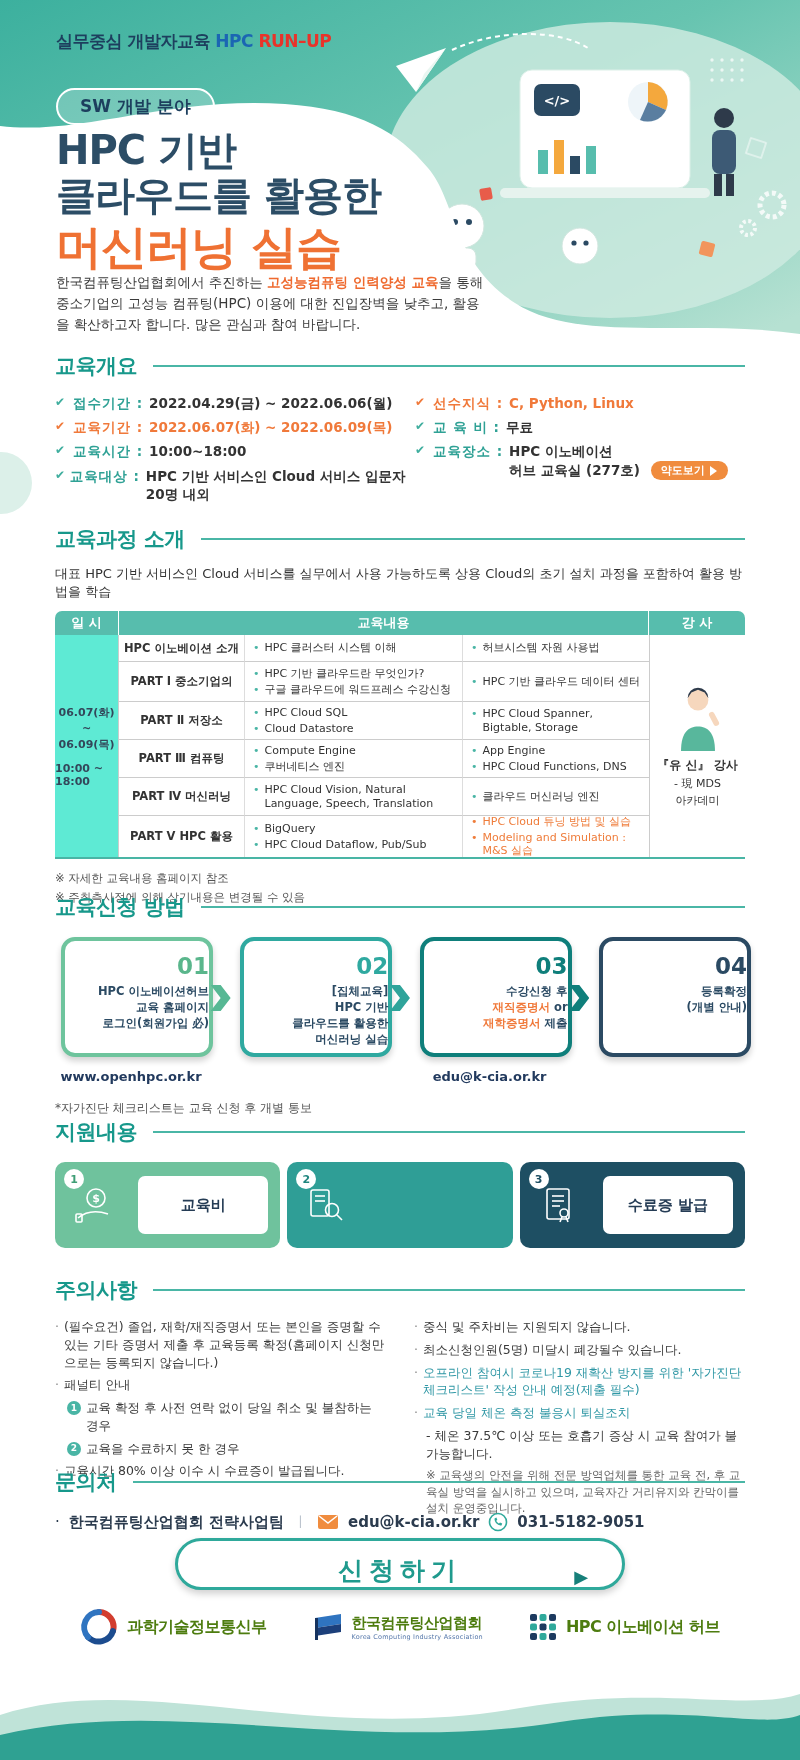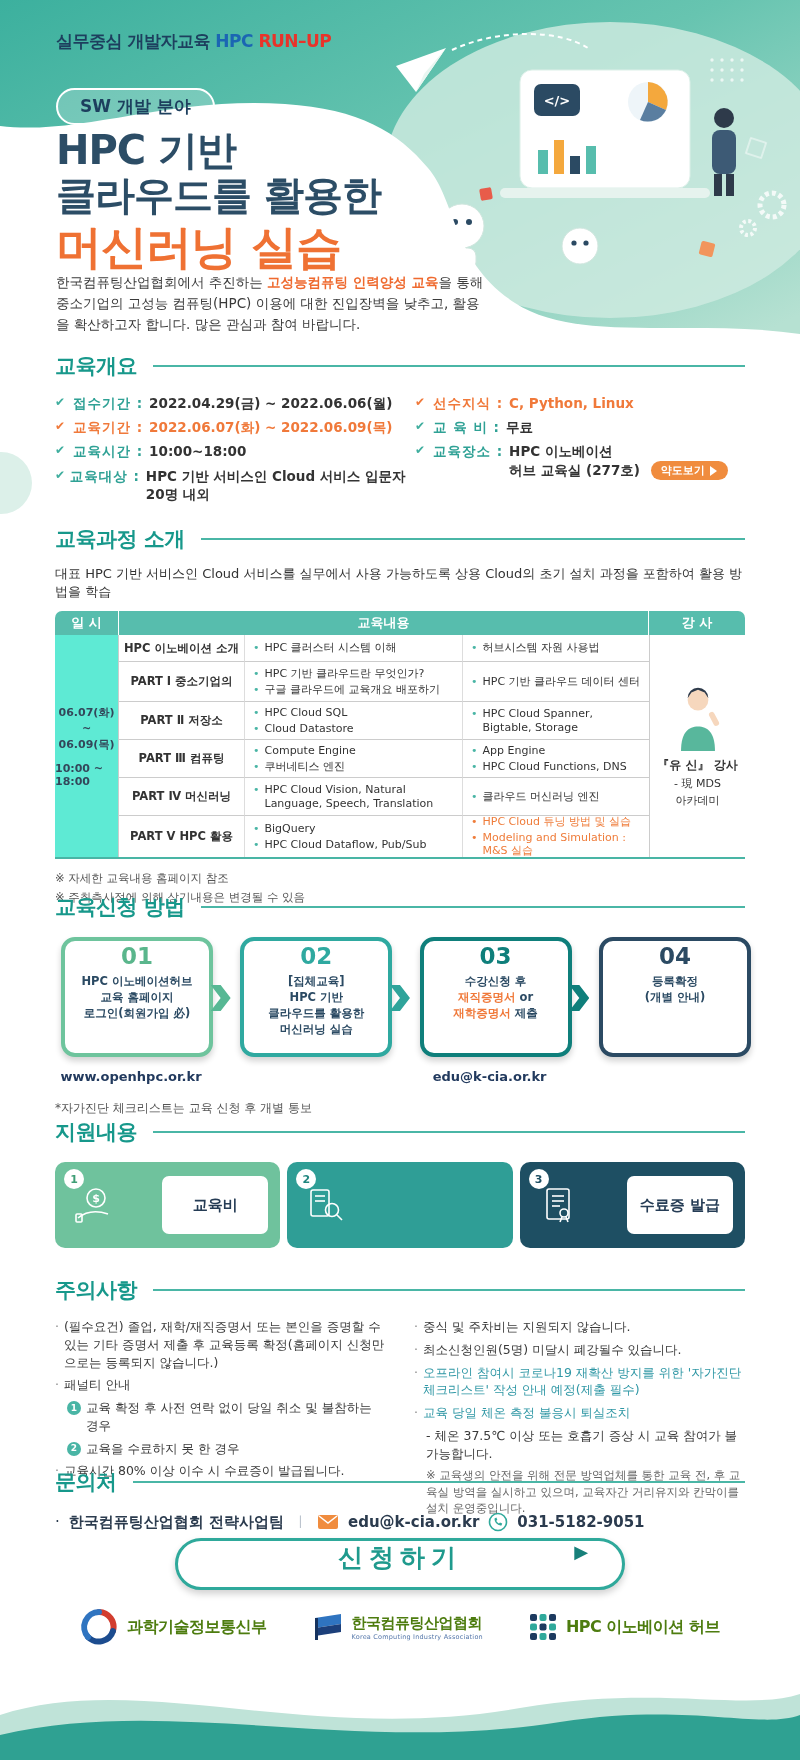--- a/index.html
+++ b/index.html
@@ -64,42 +64,42 @@
   .bt { border-top:1px solid #ccc; }
   .b { display:flex; gap:5px; font-size:11px; color:#333; line-height:1.25; }
   .b .d { color:#49b5a5; }
   .b.o, .b.o .d { color:#ef7c3a; }
   .notes { margin-top:12px; display:flex; flex-direction:column; gap:4px; font-size:11.5px; color:#555; }
 
   
   .steps { display:flex; margin-top:16px; align-items:flex-start; justify-content:space-between; }
   .stepcol { width:152px; display:flex; flex-direction:column; align-items:center; }
   .stepbox { width:152px; height:120px; background:#fff; border-radius:14px; border:4px solid; 
-             box-shadow:0 4px 6px rgba(0,0,0,0.18); display:flex; flex-direction:column; align-items:center; padding-top:2px;margin-left:12px; }
+             box-shadow:0 4px 6px rgba(0,0,0,0.18); display:flex; flex-direction:column; align-items:flex-end; padding-top:12px;margin-left:12px; }
   .stepnum { font-size:23px; font-weight:700; margin-bottom:4px; }
   .stepline { font-size:11.5px; font-weight:700; color:#2b4a63; line-height:1.4; text-align:center; }
   .stepline .hl { color:#f0793a; }
   .s1 { border-color:#6ec49d; } .s1 .stepnum { color:#5ab68c; }
   .s2 { border-color:#2fa9a0; } .s2 .stepnum { color:#2fa9a0; }
   .s3 { border-color:#0f7f7b; } .s3 .stepnum { color:#0f7f7b; }
   .s4 { border-color:#2b4a63; } .s4 .stepnum { color:#2b4a63; }
   .steplink { margin-top:12px; font-size:13px; font-weight:800; color:#223a5e; cursor:pointer; }
   .chev { width:20px; height:26px; margin-top:48px;
           clip-path:polygon(0 0,50% 0,100% 50%,50% 100%,0 100%,50% 50%); }
   .apply-note { margin-top:16px; font-size:12px; color:#555; }
 
   
   .cards { display:flex; gap:7px; margin-top:16px; }
   .card { flex:1; height:86px; border-radius:10px; position:relative; display:flex; align-items:center; }
   .card.c1 { background:#6fc29d; } .card.c2 { background:#2f9e96; } .card.c3 { background:#1e4f63; }
   .card-num { position:absolute; top:7px; left:9px; width:20px; height:20px; border-radius:50%; background:#fff;
               display:flex; align-items:center; justify-content:center; font-size:11px; font-weight:800; }
   .c1 .card-num { color:#3f9e76; } .c2 .card-num { color:#1f857e; } .c3 .card-num { color:#1e4f63; }
   .card-icon { width:78px; display:flex; align-items:center; justify-content:center; }
-  .card-label { background:#fff; border-radius:7px; width:106px; height:58px; margin-right:12px; margin-left:auto;
+  .card-label { background:#fff; border-radius:7px; width:130px; height:58px; margin-right:12px; margin-left:auto;
                 display:flex; align-items:center; justify-content:center; font-size:15px; font-weight:800; color:#253c55; }
 
   
   .ca-cols { display:flex; gap:28px; margin-top:14px; }
   .ca-col { flex:1; display:flex; flex-direction:column; gap:5px; }
   .cl { font-size:12.5px; color:#3a3a3a; line-height:1.42; display:flex; gap:5px; }
   .cl .dot { color:#888; }
   .cl.sub { padding-left:12px; }
   .cl.orange { color:#ef7c3a; }
   .cl.tealtxt { color:#2f97a5; }
@@ -109,21 +109,21 @@
 
   
   .contact-row { display:flex; align-items:center; gap:9px; margin-top:16px; font-size:15px; color:#2b3b4e; }
   .contact-row .team { font-weight:700; }
   .contact-row .sep { color:#b9c2cc; }
   .contact-row .val { font-weight:600; cursor:pointer; }
 
   
   #apply-btn { position:absolute; top:1538px; left:175px; width:450px; height:52px; background:#fff;
                border:3px solid #2fa99b; border-radius:28px; box-shadow:0 4px 7px rgba(0,0,0,0.18);
-               display:flex; align-items:flex-start; justify-content:center; cursor:pointer; }
+               display:flex; align-items:flex-end; justify-content:center; cursor:pointer; }
   #apply-btn .txt { font-size:25px; font-weight:800; color:#1f9a8d; letter-spacing:6px; }
   #apply-btn .arr { position:absolute; right:34px; color:#17807a; font-size:18px; }
 
   
   #logos { position:absolute; top:1608px; left:0; width:800px; display:flex; justify-content:center; gap:46px; align-items:center; }
   .logo { display:flex; align-items:center; gap:9px; }
   .logo-label { font-size:16px; font-weight:800; color:#4d7c0f; letter-spacing:-0.5px; }
   .logo-stack { display:flex; flex-direction:column; }
   .logo-sub { font-size:6.5px; color:#5577aa; letter-spacing:0.2px; }
 
@@ -328,21 +328,21 @@
       <div class="part bt" style="grid-row:3">
           <span>PART Ⅰ 중소기업의</span>
         </div>
       <div class="ca bt" style="grid-row:3">
         <div class="b">
             <span class="d">•</span>
             <span>HPC 기반 클라우드란 무엇인가?</span>
           </div>
         <div class="b">
             <span class="d">•</span>
-            <span>구글 클라우드에 교육개요 배포하기</span>
+            <span>구글 클라우드에 워드프레스 수강신청</span>
           </div>
       </div>
       <div class="cb bt" style="grid-row:3">
         <div class="b">
             <span class="d">•</span>
             <span>HPC 기반 클라우드 데이터 센터</span>
           </div>
       </div>
 
       <div class="part bt" style="grid-row:4">

